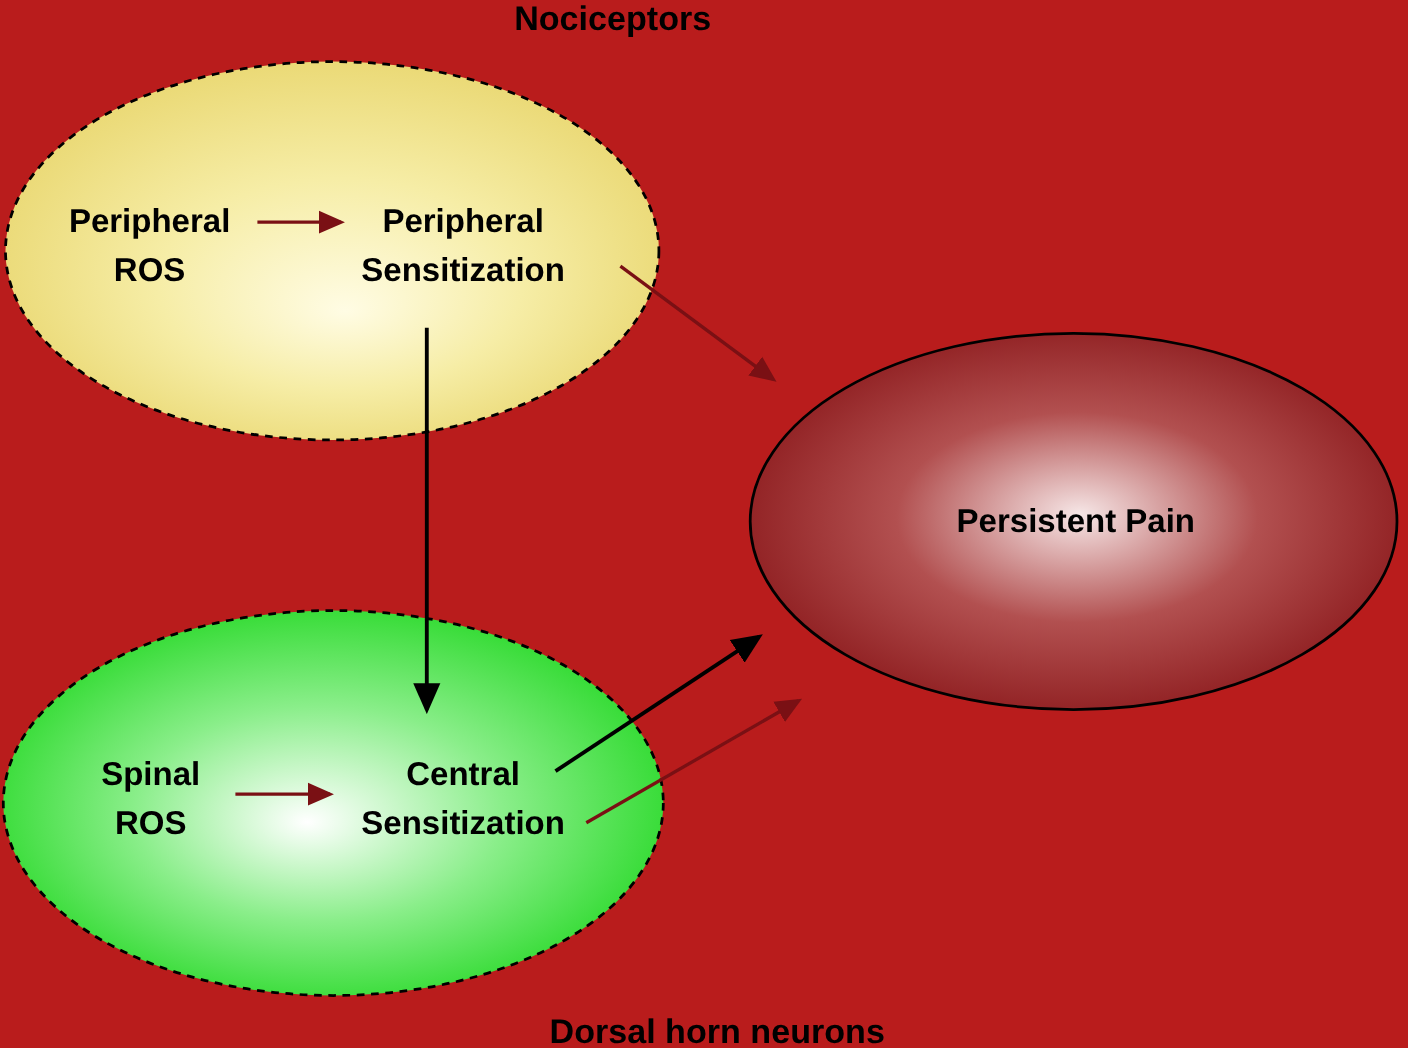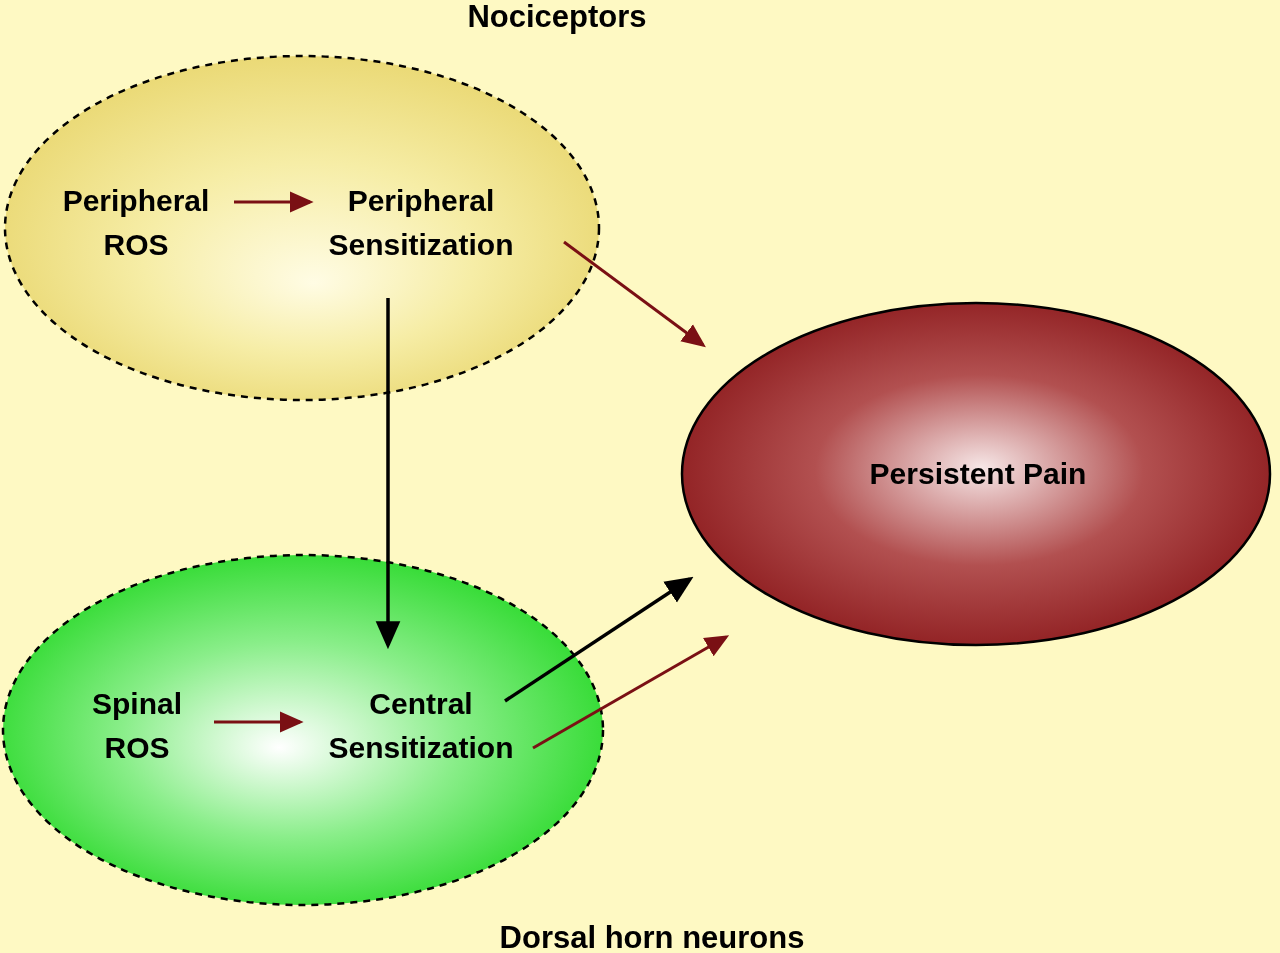--- a/index.html
+++ b/index.html
@@ -4,21 +4,21 @@
 <style>
   html, body {
     margin: 0;
     padding: 0;
     background: #ffffff;
   }
   .stage {
     width: 1280px;
     height: 953px;
     position: relative;
-    background: #fef9c3;
+    background: #b91c1c;
     overflow: hidden;
     text-align: right;
   }
   svg { display: block; }
   text {
     font-family: "Liberation Sans", "DejaVu Sans", sans-serif;
     font-weight: 600;
     fill: #000000;
   }
 </style>

